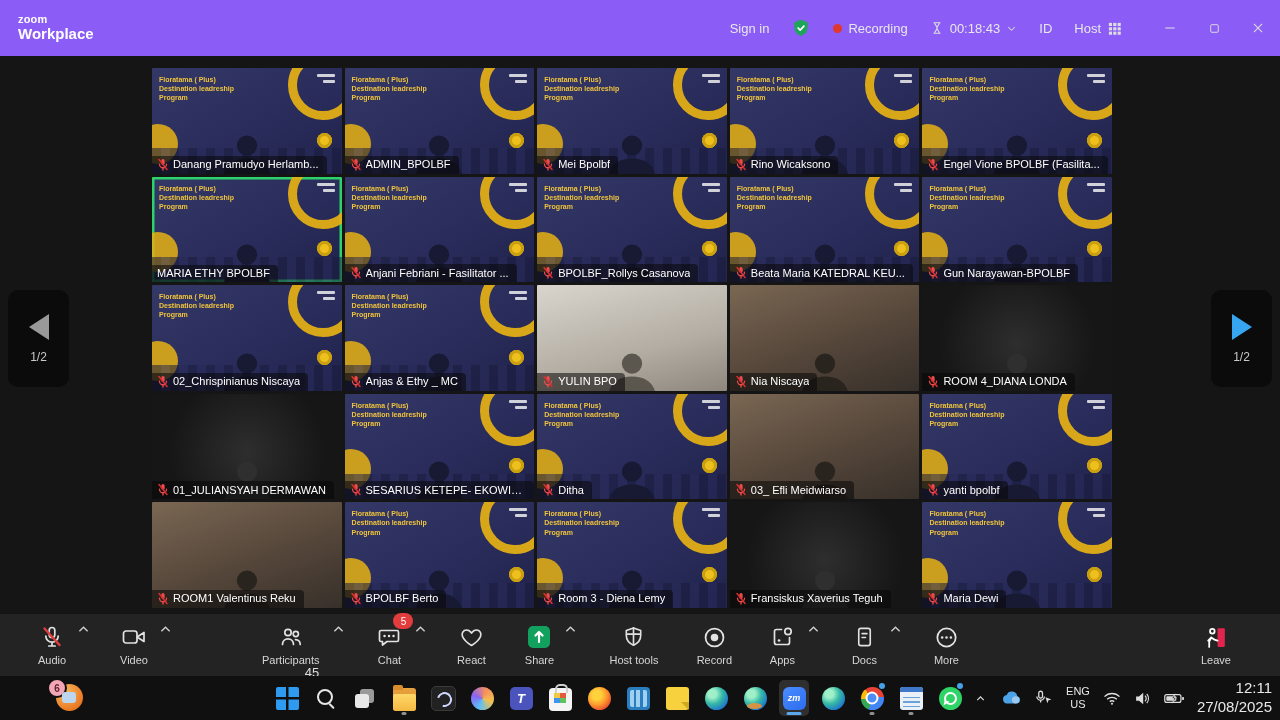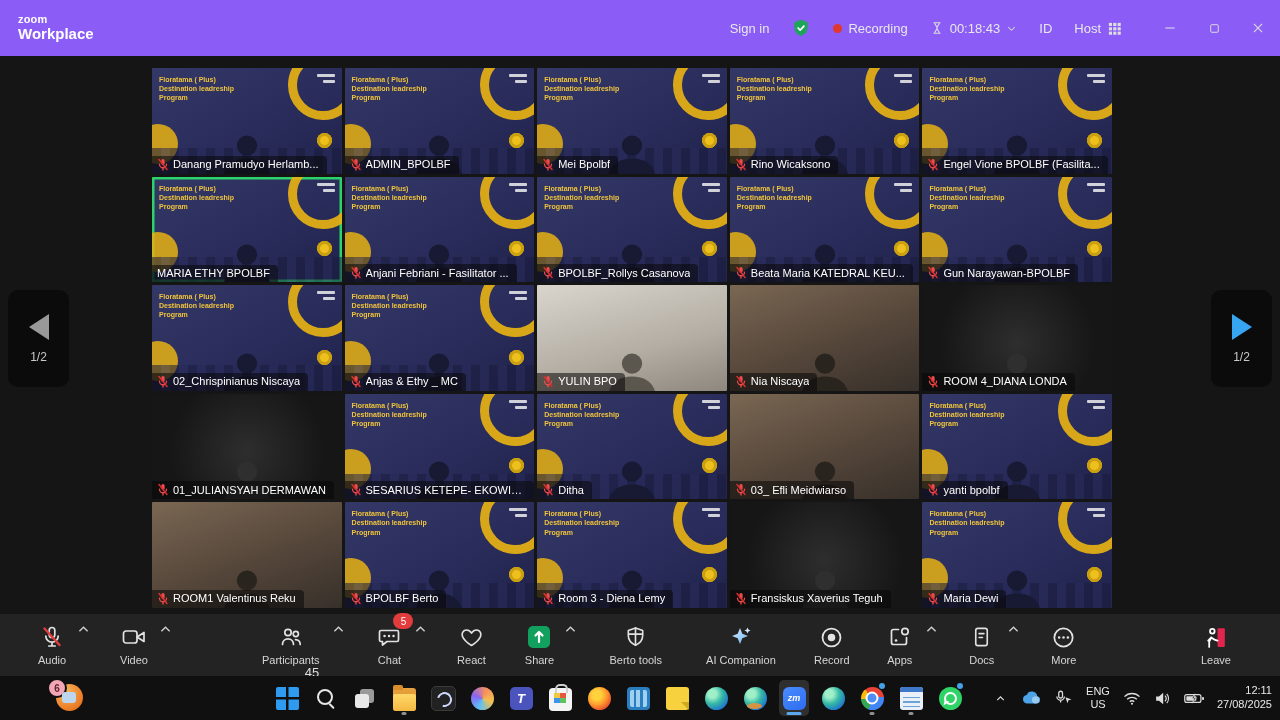--- a/index.html
+++ b/index.html
@@ -133,21 +133,21 @@
   .ic-notepad::after{content:"";position:absolute;left:3px;right:3px;top:8px;bottom:3px;
       background:repeating-linear-gradient(0deg,#6aa3d8 0 1.5px,transparent 1.5px 4.5px);}
   .ic-whatsapp{border-radius:50%;background:#2fd366;}
   .ic-whatsapp::before{content:"";position:absolute;left:5px;top:5px;width:9px;height:9px;border:2.5px solid #fff;border-radius:50%;}
   .ic-whatsapp::after{content:"";position:absolute;left:5px;bottom:4px;width:0;height:0;
       border-top:5px solid #fff;border-right:5px solid transparent;transform:rotate(12deg);}
 
   .tray{position:absolute;right:8px;top:0;height:44px;display:flex;align-items:center;gap:13px;color:#e8e8e8;}
   .tray .t-ic{display:grid;place-items:center;}
   .lang{font-size:11px;line-height:1.15;text-align:center;}
-  .clock{font-size:11px;line-height:1.25;text-align:right;}
+  .clock{font-size:15px;line-height:1.25;text-align:right;}
 </style>
 </head>
 <body>
 
 <div class="titlebar">
   <div class="logo">
     <div class="z1">zoom</div>
     <div class="z2">Workplace</div>
   </div>
   <div class="tb-right">
@@ -971,36 +971,21 @@
         </svg>
       </span>
     </div>
     <div class="tbtn wide">
       <span class="ic">
         <svg width="23" height="24" viewBox="0 0 24 24" fill="none" stroke="#e2e2e2" stroke-width="1.7" stroke-linecap="round" stroke-linejoin="round">
           <path d="M12 2.5l7.5 2.7v5.3c0 5-3.2 8.2-7.5 10-4.3-1.8-7.5-5-7.5-10V5.2z"></path>
           <path d="M12 2.5v18M5 9h14"></path>
         </svg>
       </span>
-      <span>Berto tools</span>
-    </div>
-    <div class="tbtn wide">
-      <span class="ic">
-        <svg width="26" height="26" viewBox="0 0 26 26">
-          <defs>
-            <linearGradient id="sg" x1="0" y1="0" x2="1" y2="1">
-              <stop offset="0" stop-color="#d6ecff"></stop>
-              <stop offset="1" stop-color="#6fb6f2"></stop>
-            </linearGradient>
-          </defs>
-          <path d="M12 4l2.3 5.7L20 12l-5.7 2.3L12 20l-2.3-5.7L4 12l5.7-2.3z" fill="url(#sg)"></path>
-          <path d="M19.5 3.5l.9 2.1 2.1.9-2.1.9-.9 2.1-.9-2.1-2.1-.9 2.1-.9z" fill="#cfe9ff"></path>
-        </svg>
-      </span>
-      <span>AI Companion</span>
+      <span>Host tools</span>
     </div>
     <div class="tbtn">
       <span class="ic">
         <svg width="25" height="25" viewBox="0 0 24 24">
           <circle cx="12" cy="12" r="8.6" fill="none" stroke="#e2e2e2" stroke-width="1.7"></circle>
           <circle cx="12" cy="12" r="3.6" fill="#e2e2e2"></circle>
         </svg>
       </span>
       <span>Record</span>
     </div>

